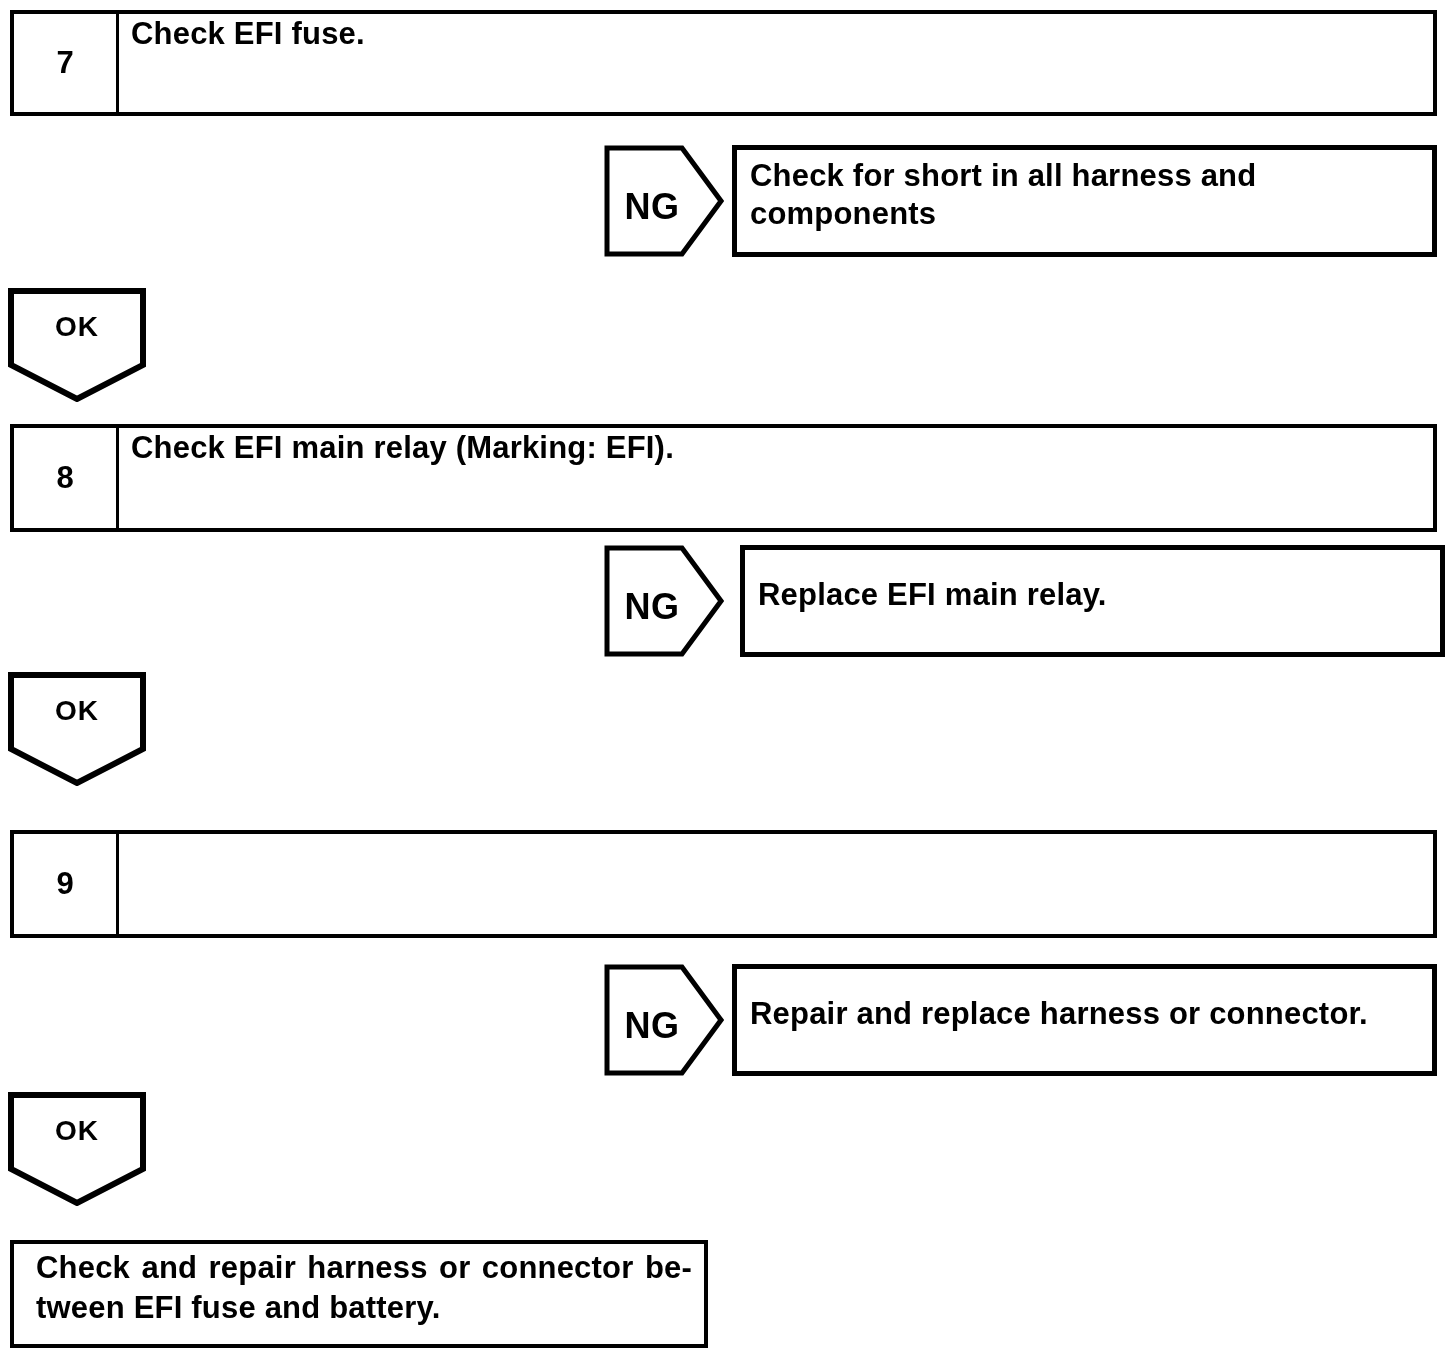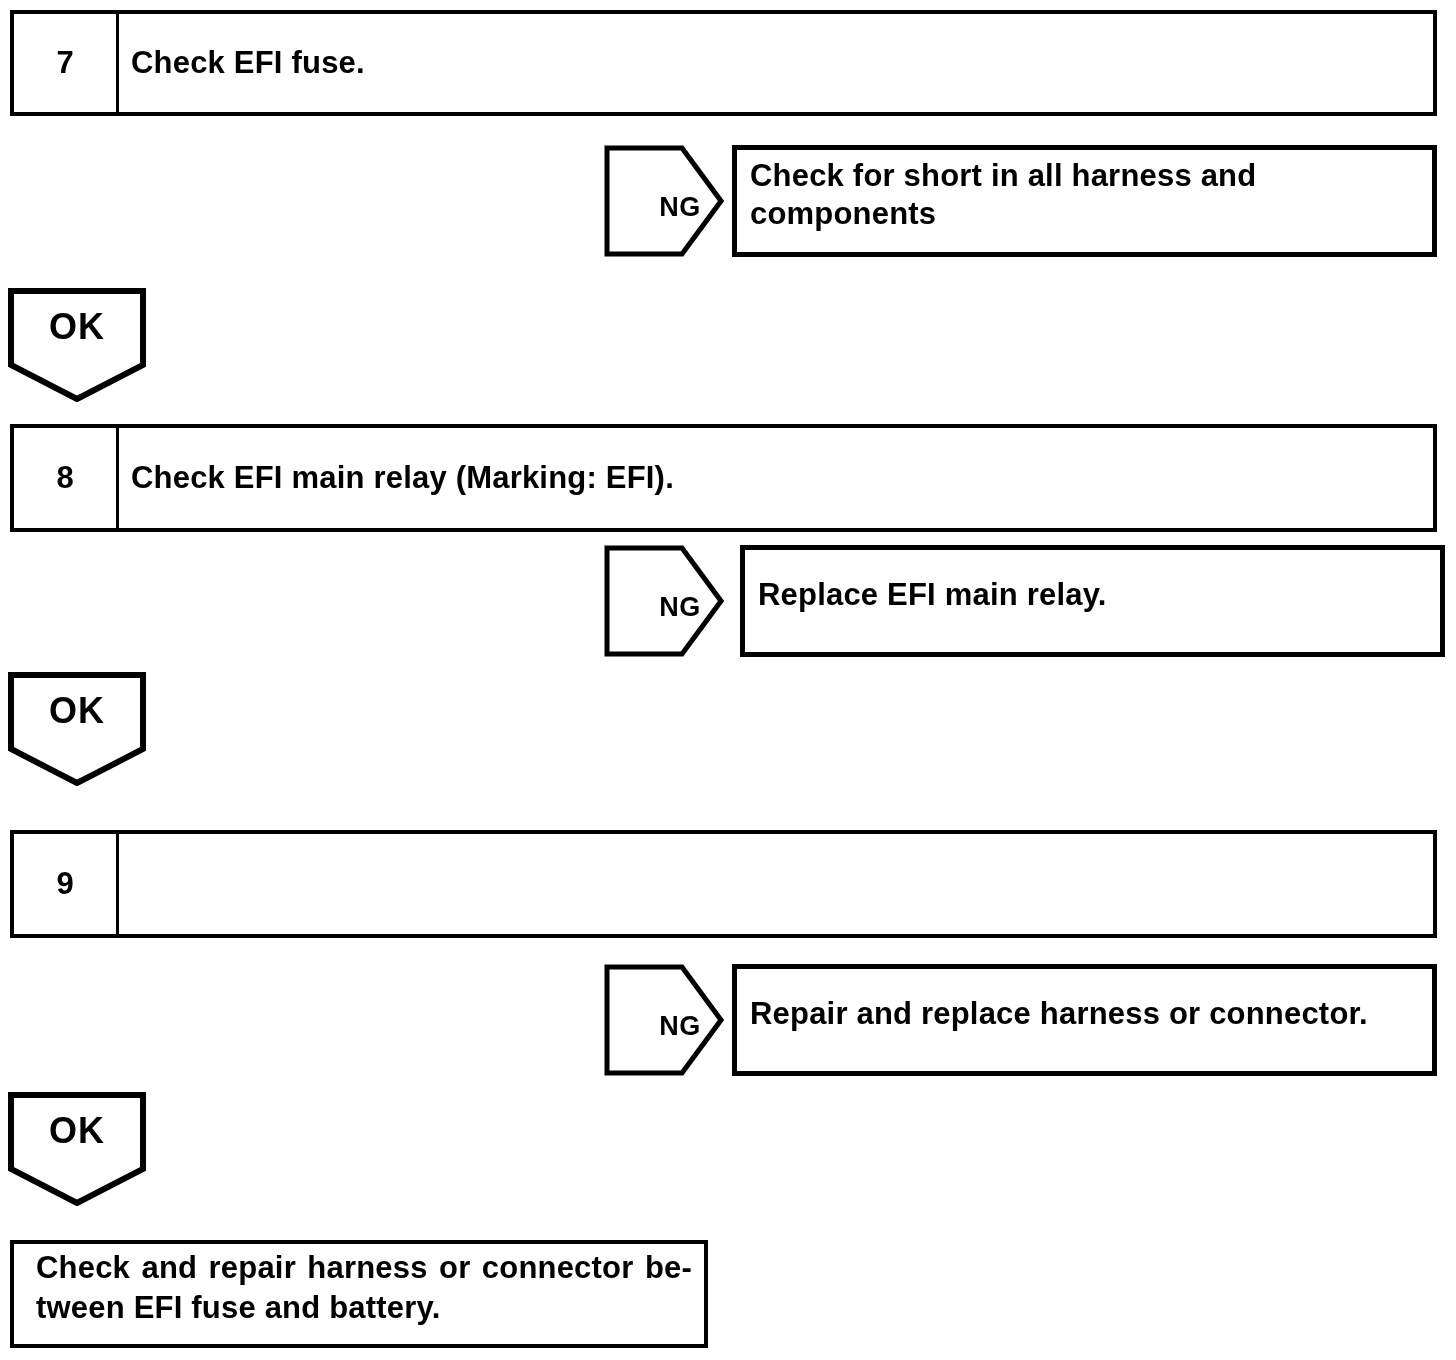--- a/index.html
+++ b/index.html
@@ -31,44 +31,42 @@
     border-right: 3px solid #000;
     display: flex;
     align-items: center;
     justify-content: center;
     font-size: 31px;
   }
   .step-title {
     flex: 1;
     display: flex;
     flex-direction: column;
-    justify-content: center;
     padding: 0 46px 0 12px;
     font-size: 31px;
     line-height: 40px;
     letter-spacing: 0.2px;
   }
   .line-justify { text-align: justify; text-align-last: justify; }
   
   .ng-connector {
     position: absolute;
     left: 604px;
     width: 120px; height: 112px;
   }
   .ng-connector svg { position: absolute; left: 0; top: 0; }
   .ng-label {
     position: absolute;
     left: 0; top: 0;
     width: 96px; height: 124px;
     display: flex;
     align-items: center;
     justify-content: center;
-    font-size: 27px;
+    font-size: 36px;
     letter-spacing: 0.5px;
-    margin-left: 28px;
   }
   
   .ng-result {
     position: absolute;
     left: 732px;
     width: 705px; height: 112px;
     border: 5px solid #000;
     background: #fff;
     display: flex;
     flex-direction: column;
@@ -85,21 +83,21 @@
     width: 138px; height: 114px;
   }
   .ok-connector svg { position: absolute; left: 0; top: 0; }
   .ok-label {
     position: absolute;
     left: 0; top: 0;
     width: 138px; height: 78px;
     display: flex;
     align-items: center;
     justify-content: center;
-    font-size: 36px;
+    font-size: 28px;
     letter-spacing: 1px;
   }
   
   .final-box {
     position: absolute;
     left: 10px; top: 1240px;
     width: 698px; height: 108px;
     border: 4px solid #000;
     background: #fff;
     display: flex;

